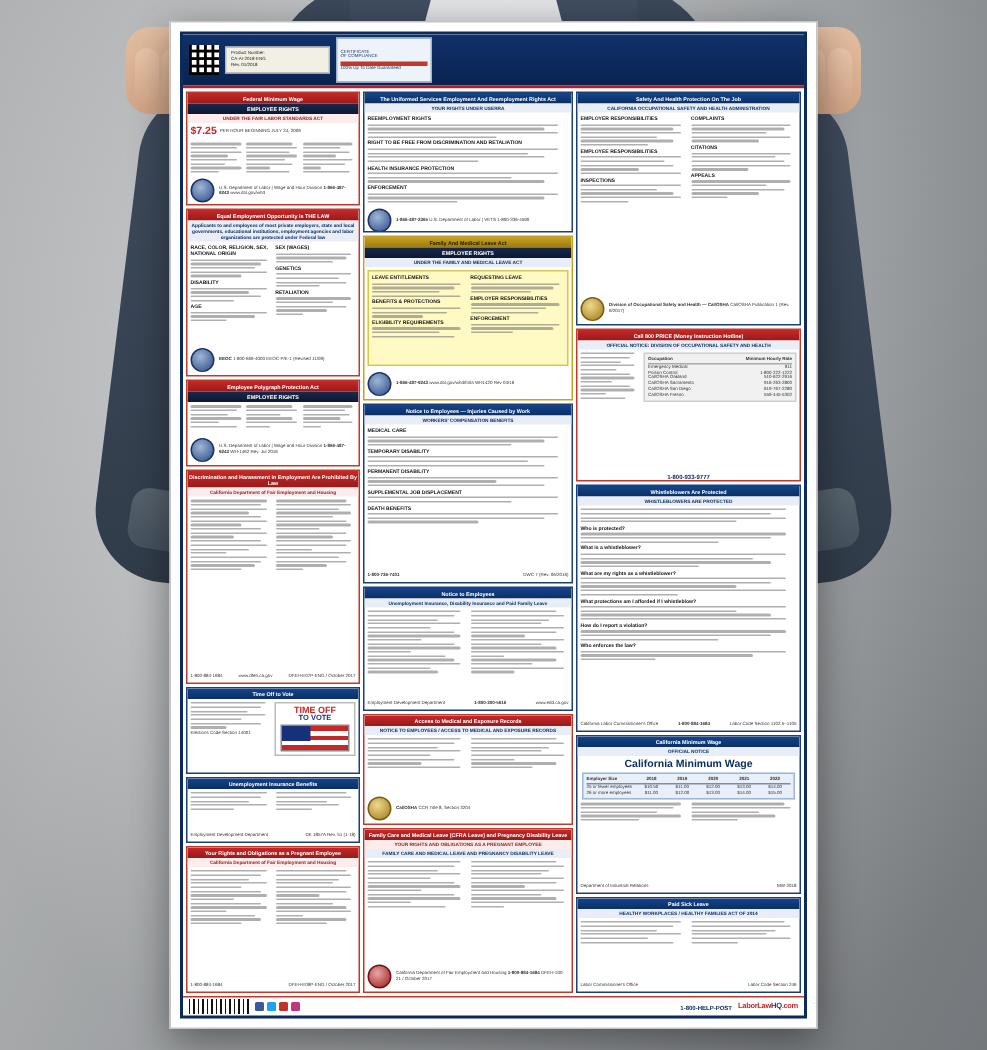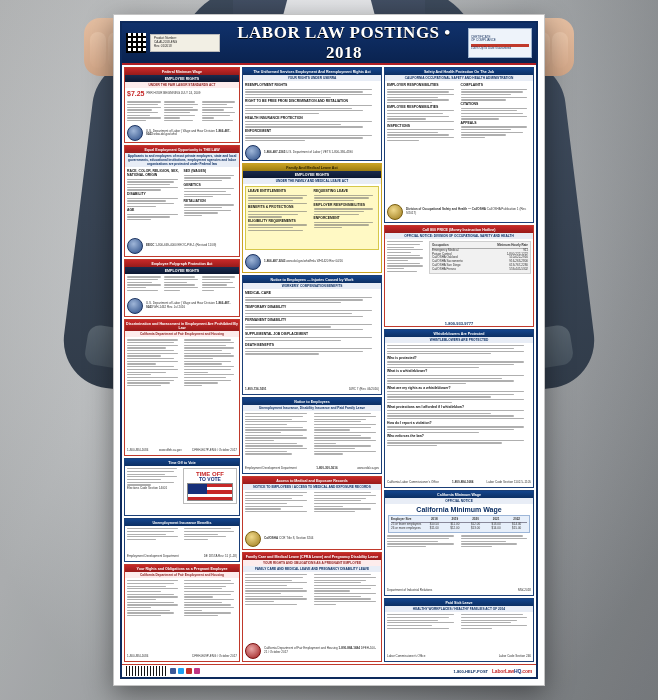--- a/index.html
+++ b/index.html
@@ -223,21 +223,20 @@
   <div class="poster-wrap">
     <div class="poster">
 
       <div class="phead">
         <div class="qr"></div>
         <div class="prodbox">
           <div>Product Number:</div>
           <div>CA-AI-2018-ENG</div>
           <div>Rev. 01/2018</div>
         </div>
-        <div class="ptitle">LABOR LAW POSTINGS • 2018</div>
         <div class="certbox">
           <div>CERTIFICATE</div>
           <div>OF COMPLIANCE</div>
           <div class="certbar"></div>
           <div>100% Up To Date Guaranteed</div>
         </div>
       </div>
 
       <div class="pbody">
 

